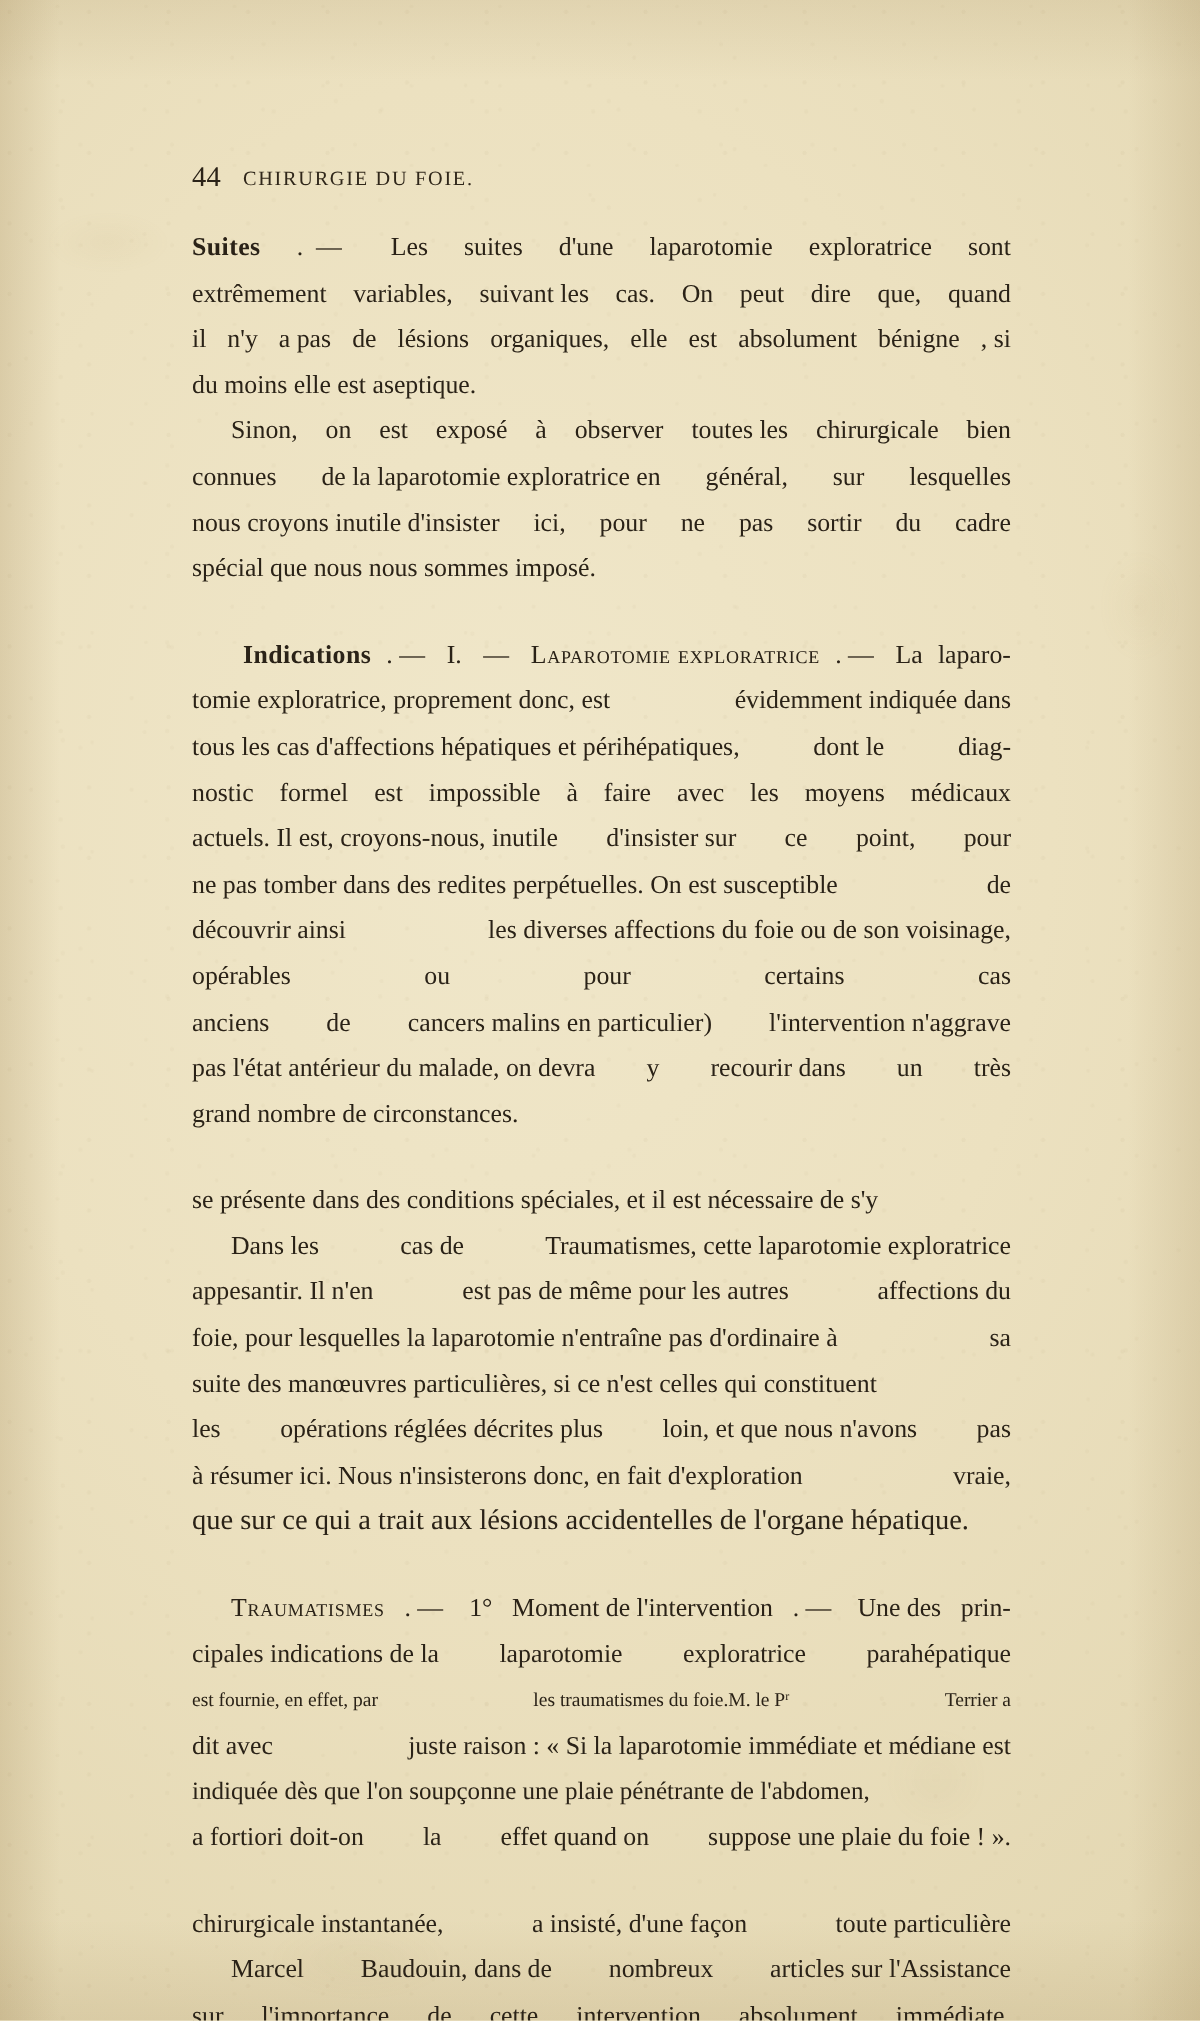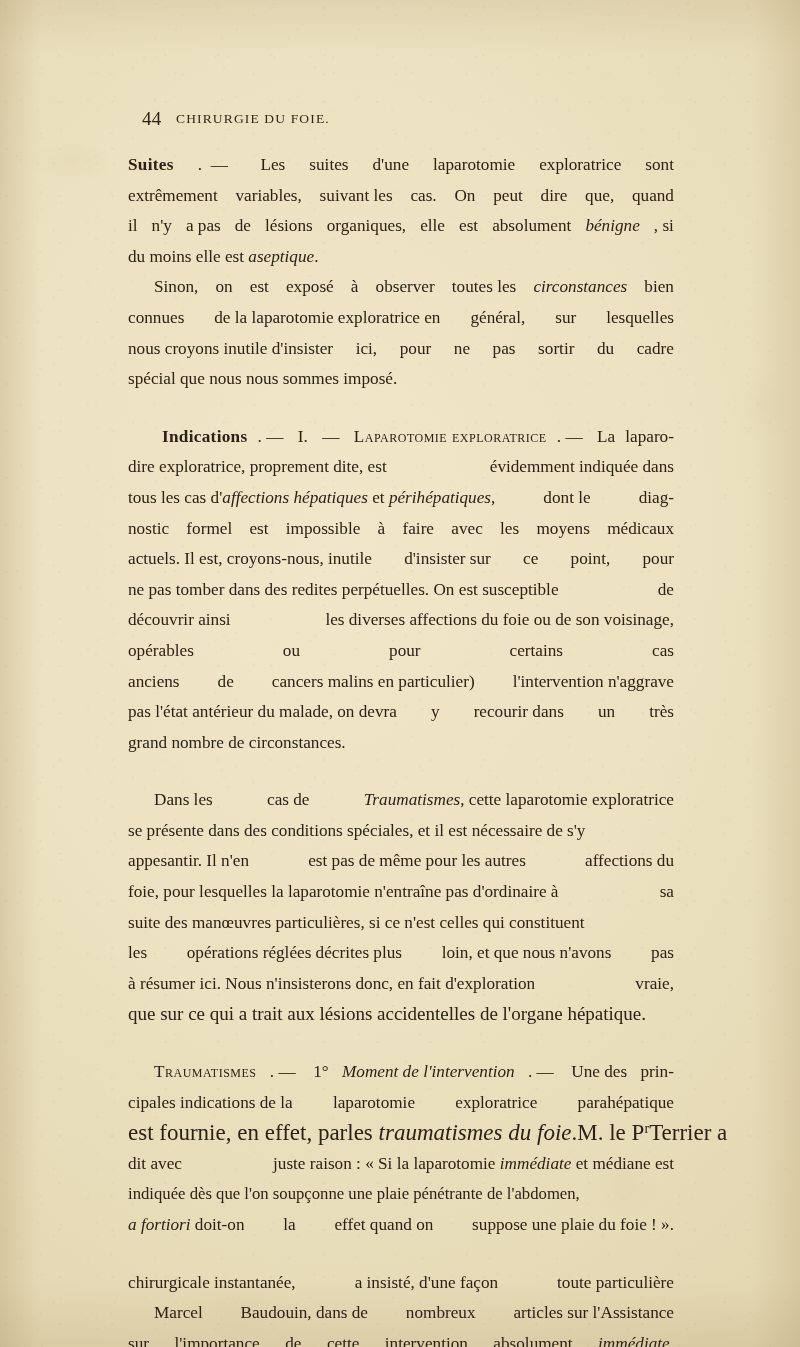--- a/index.html
+++ b/index.html
@@ -68,21 +68,20 @@
     left: 128px;
     top: 108px;
     width: 546px;
   }
 
   
   .running-head {
     position: relative;
     height: 26px;
     margin-bottom: 16px;
-    margin-left: 14px;
   }
   .folio {
     position: absolute;
     left: 0;
     top: 0;
     font-size: 19px;
     letter-spacing: .2px;
     color: #2b2318;
   }
   .head-title {
@@ -111,21 +110,21 @@
   }
   
   .para .ln.j {
     display: flex;
     justify-content: space-between;
   }
   .para .ln.j > span { white-space: pre; }
   .gap-lg { height: 27px; }
 
   .b    { font-weight: bold; letter-spacing: .3px; }
-  .it   { font-style: italic; }
+  .it   { }
   .sc-up{ font-variant: small-caps; letter-spacing: .5px; }
   sup   { font-size: .62em; vertical-align: .46em; line-height: 0; }
 </style>
 </head>
 <body>
 
 <div class="page-sheet"></div>
 <div class="paper-grain"></div>
 <div class="foxing"></div>
 <div class="edge-shade"></div>
@@ -177,21 +176,21 @@
 
   <div class="para">
     <span class="ln j" style="padding-left:26px">
       <span>Sinon,</span>
         <span>on</span>
         <span>est</span>
         <span>exposé</span>
         <span>à</span>
         <span>observer</span>
         <span>toutes les</span>
-        <span class="it">circonstances</span>
+        <span class="it">chirurgicale</span>
         <span>bien</span>
     </span>
     <span class="ln j">
       <span>connues</span>
         <span>de la laparotomie exploratrice en</span>
         <span>général,</span>
         <span>sur</span>
         <span>lesquelles</span>
     </span>
     <span class="ln j">
@@ -214,21 +213,21 @@
       <span class="b">Indications</span>
         <span>. — </span>
         <span>I.</span>
         <span> — </span>
         <span class="sc-up">Laparotomie exploratrice</span>
         <span>. — </span>
         <span>La</span>
         <span>laparo-</span>
     </span>
     <span class="ln j">
-      <span>dire exploratrice, proprement dite, est</span>
+      <span>tomie exploratrice, proprement donc, est</span>
         <span>évidemment indiquée dans</span>
     </span>
     <span class="ln j">
       <span><span>tous les cas d'</span><span class="it">affections hépatiques</span><span> et </span><span class="it">périhépatiques</span><span>,</span></span>
         <span>dont le</span>
         <span>diag-</span>
     </span>
     <span class="ln j">
       <span>nostic</span>
         <span>formel</span>
@@ -275,26 +274,26 @@
         <span>recourir dans</span>
         <span>un</span>
         <span>très</span>
     </span>
     <span class="ln"><span>grand nombre de circonstances.</span></span>
   </div>
 
   <div class="gap-lg"></div>
 
   <div class="para">
+    <span class="ln"><span>se présente dans des conditions spéciales, et il est nécessaire de s'y</span></span>
     <span class="ln j" style="padding-left:26px">
       <span>Dans les</span>
         <span>cas de</span>
         <span><span class="it">Traumatismes</span><span>, cette laparotomie exploratrice</span></span>
     </span>
-    <span class="ln"><span>se présente dans des conditions spéciales, et il est nécessaire de s'y</span></span>
     <span class="ln j">
       <span>appesantir. Il n'en</span>
         <span>est pas de même pour les autres</span>
         <span>affections du</span>
     </span>
     <span class="ln j">
       <span>foie, pour lesquelles la laparotomie n'entraîne pas d'ordinaire à</span>
         <span>sa</span>
     </span>
     <span class="ln"><span>suite des manœuvres particulières, si ce n'est celles qui constituent</span></span>
@@ -322,21 +321,21 @@
         <span>. — </span>
         <span>Une des</span>
         <span>prin-</span>
     </span>
     <span class="ln j">
       <span>cipales indications de la</span>
         <span>laparotomie</span>
         <span>exploratrice</span>
         <span>parahépatique</span>
     </span>
-    <span class="ln j" style="font-size:23px">
+    <span class="ln j" style="font-size:13px">
       <span>est fournie, en effet, par</span>
         <span><span>les </span><span class="it">traumatismes du foie</span><span>.M. le P</span><sup>r</sup></span>
         <span>Terrier a</span>
     </span>
     <span class="ln j">
       <span>dit avec</span>
         <span><span>juste raison : « Si la laparotomie </span><span class="it">immédiate</span><span> et médiane est</span></span>
     </span>
     <span class="ln" style="font-size:16.7px"><span>indiquée dès que l'on soupçonne une plaie pénétrante de l'abdomen,</span></span>
     <span class="ln j">

